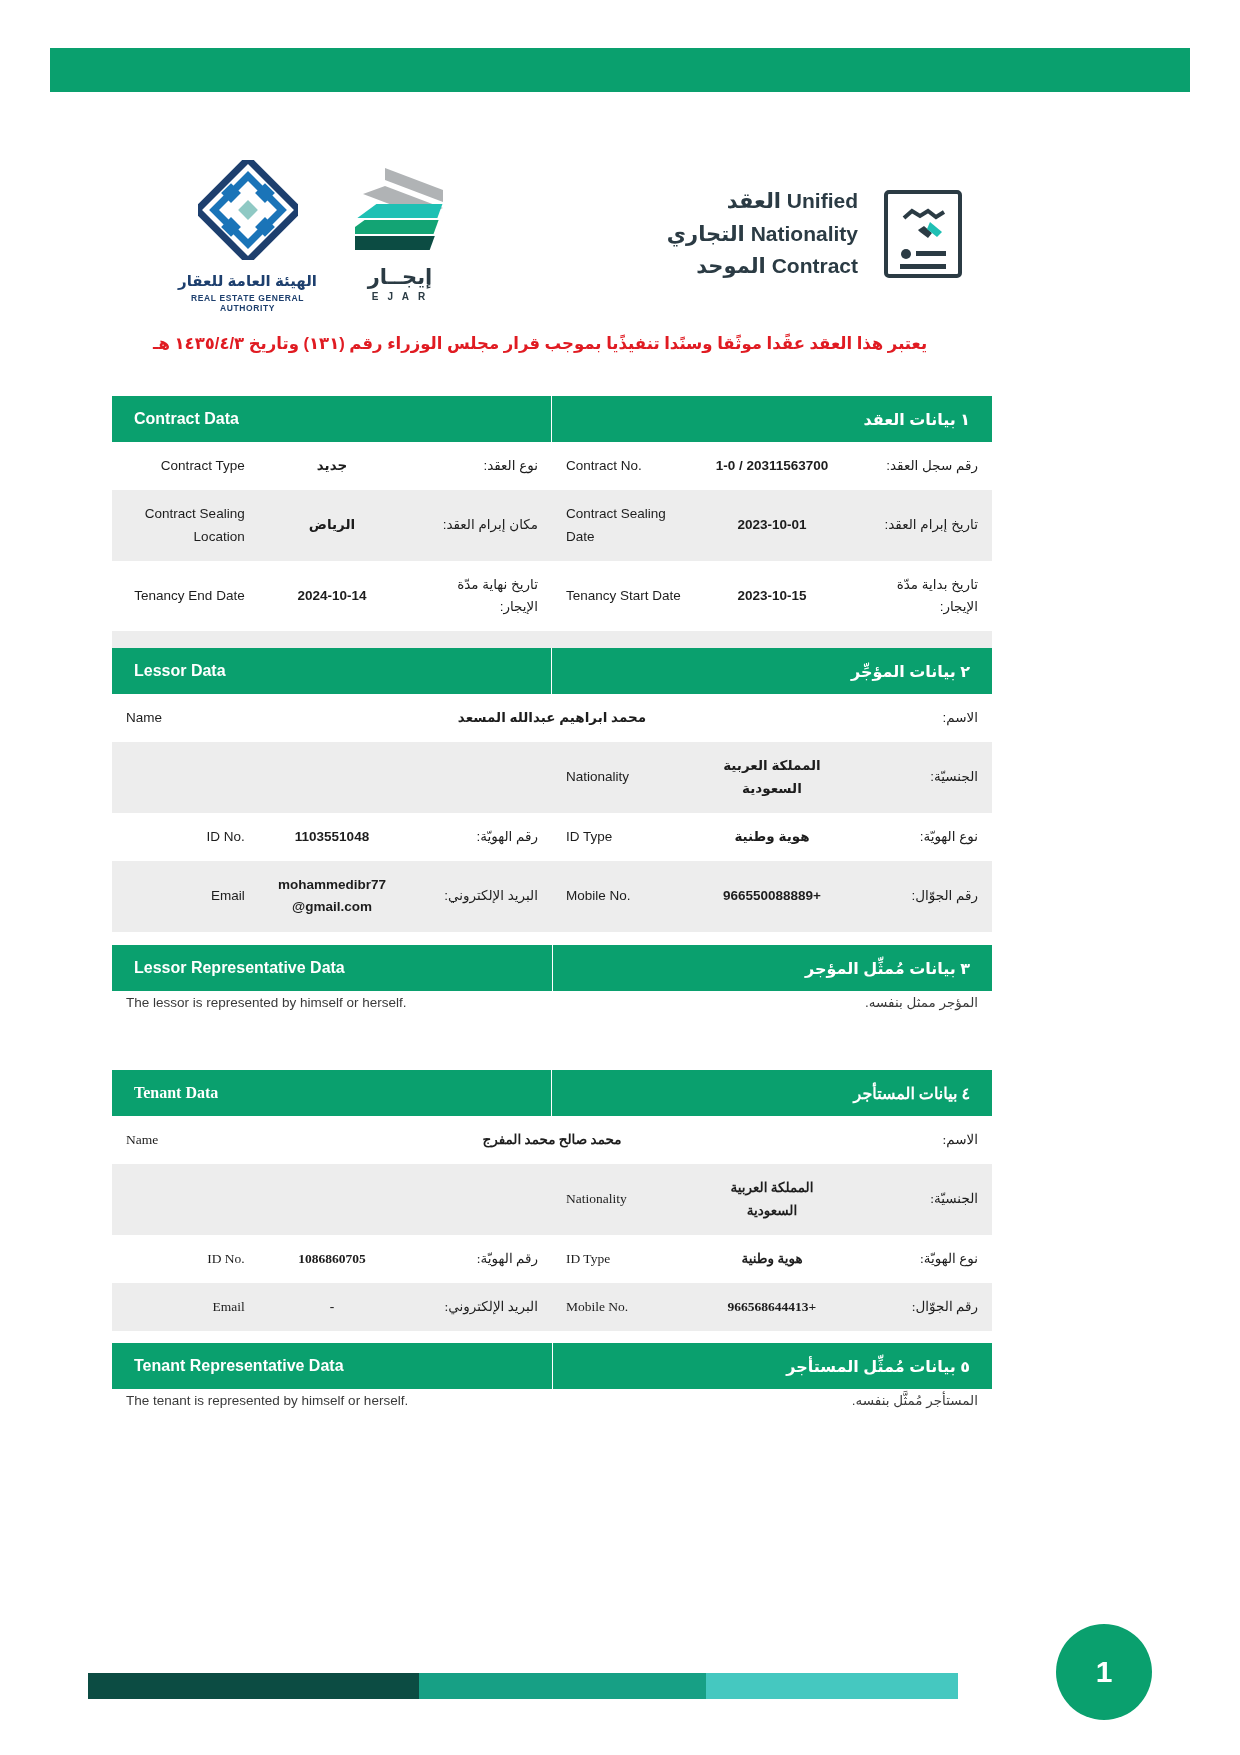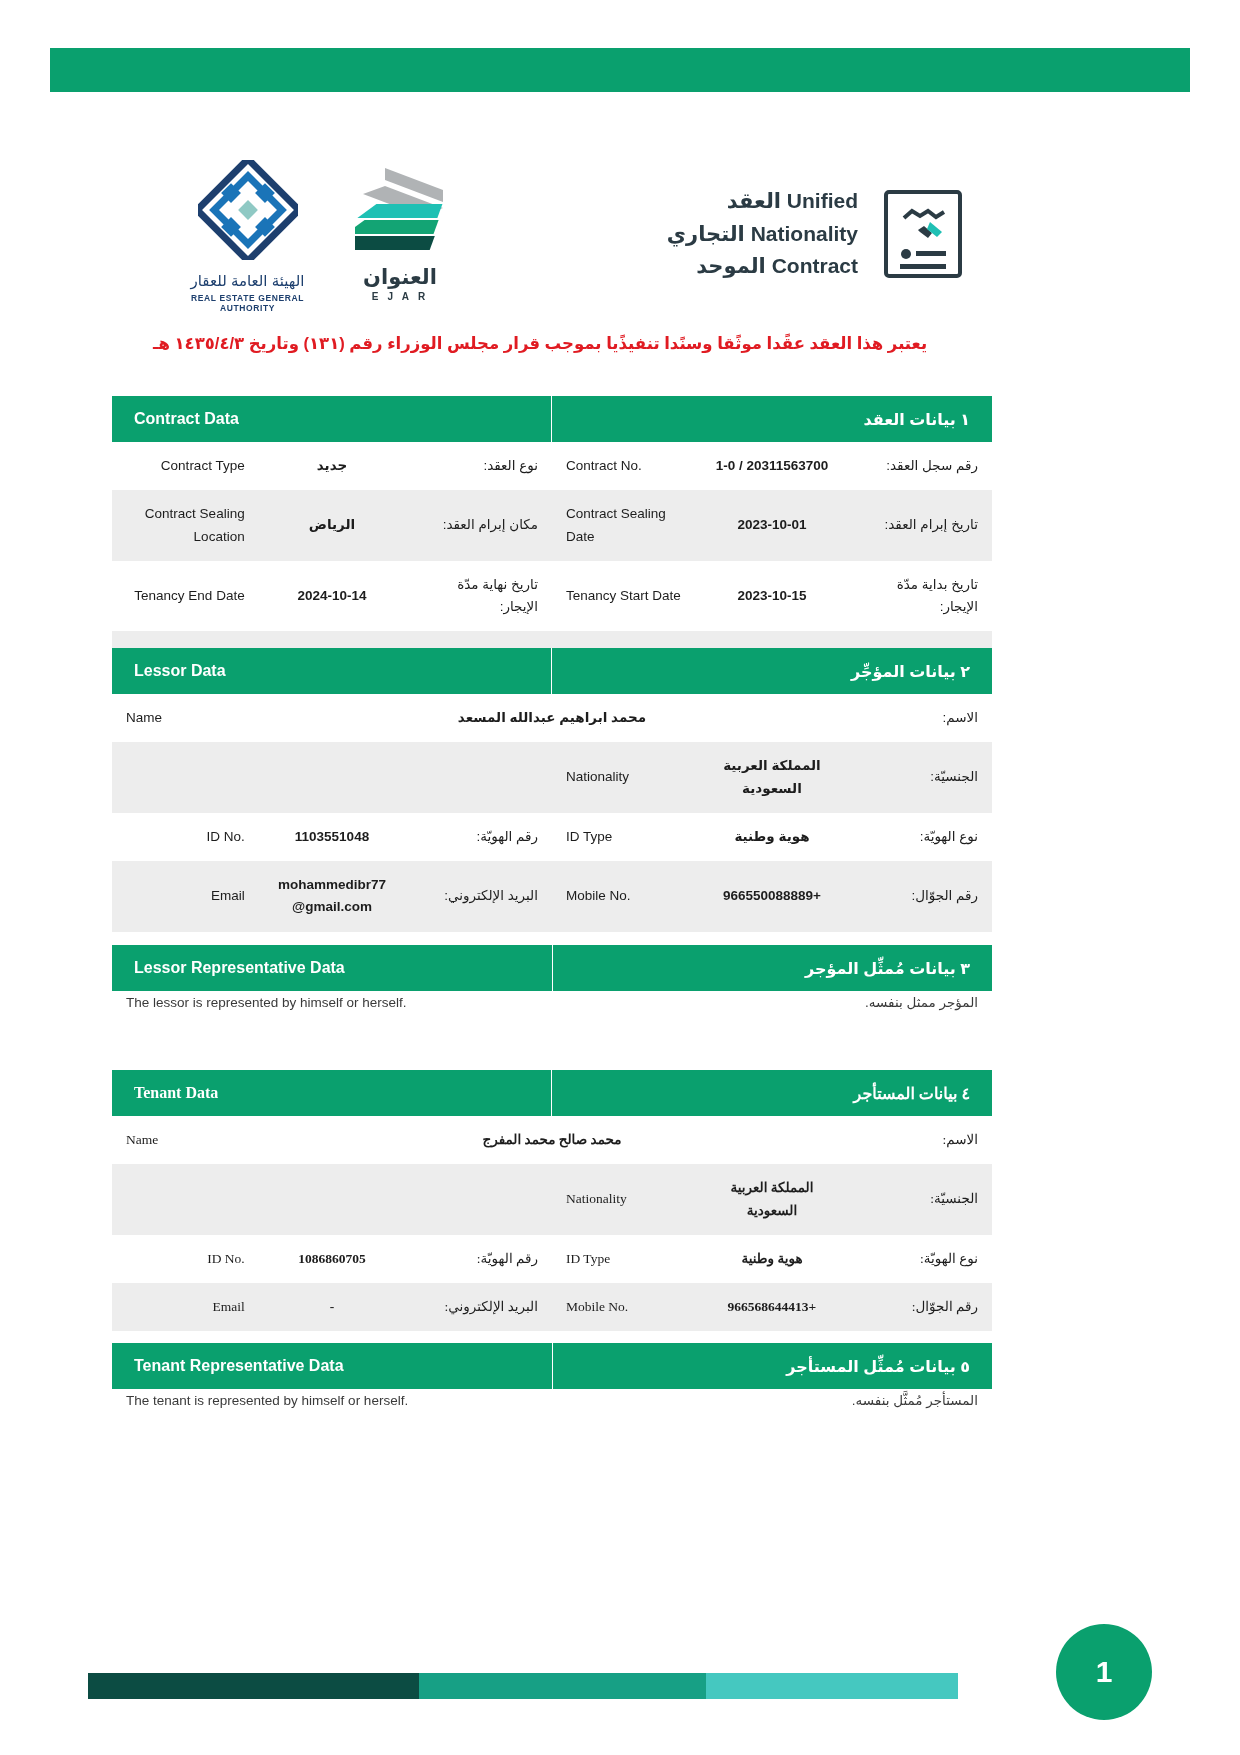--- a/index.html
+++ b/index.html
@@ -44,21 +44,21 @@
     left: 175px;
     top: 0;
     display: flex;
     align-items: flex-start;
     gap: 30px;
   }
 
   .rega-logo { width: 145px; text-align: center; }
   .rega-mark { width: 100px; height: 100px; margin: 0 auto 8px; }
   .rega-name-ar {
-    font-size: 15px; font-weight: normal; color: #1d3f6e;
+    font-size: 15px; font-weight: bold; color: #1d3f6e;
     letter-spacing: .5px; line-height: 1.2; direction: rtl;
   }
   .rega-name-en {
     font-size: 8.5px; color: #1d3f6e; letter-spacing: .6px;
     margin-top: 3px; font-weight: 600;
   }
 
   .ejar-logo { width: 100px; text-align: center; padding-top: 4px; }
   .ejar-mark { width: 90px; height: 92px; margin: 0 auto 6px; }
   .ejar-name-ar {
@@ -188,21 +188,21 @@
       </div>
 
       <div class="ejar-logo">
         <svg class="ejar-mark" viewBox="0 0 90 92">
           <polygon points="30,4 88,26 88,38 30,16" fill="#b0b3b5"></polygon>
           <polygon points="30,22 88,44 66,52 8,30" fill="#b0b3b5"></polygon>
           <polygon points="22,40 88,40 88,54 8,54" fill="#1fc0b4" transform="skewX(-20) translate(14,0)"></polygon>
           <polygon points="14,56 88,56 88,70 0,70" fill="#13a474" transform="skewX(-20) translate(16,0)"></polygon>
           <polygon points="8,72 88,72 88,86 -6,86" fill="#0c4c43" transform="skewX(-20) translate(18,0)"></polygon>
         </svg>
-        <div class="ejar-name-ar">العنوان</div>
+        <div class="ejar-name-ar">إيجــار</div>
         <div class="ejar-name-en">E J A R</div>
       </div>
 
     </div>
 
     <div class="doc-title-wrap">
       <div class="doc-title">
         <div>العقد Unified</div>
         <div>التجاري Nationality</div>
         <div>الموحد Contract</div>

